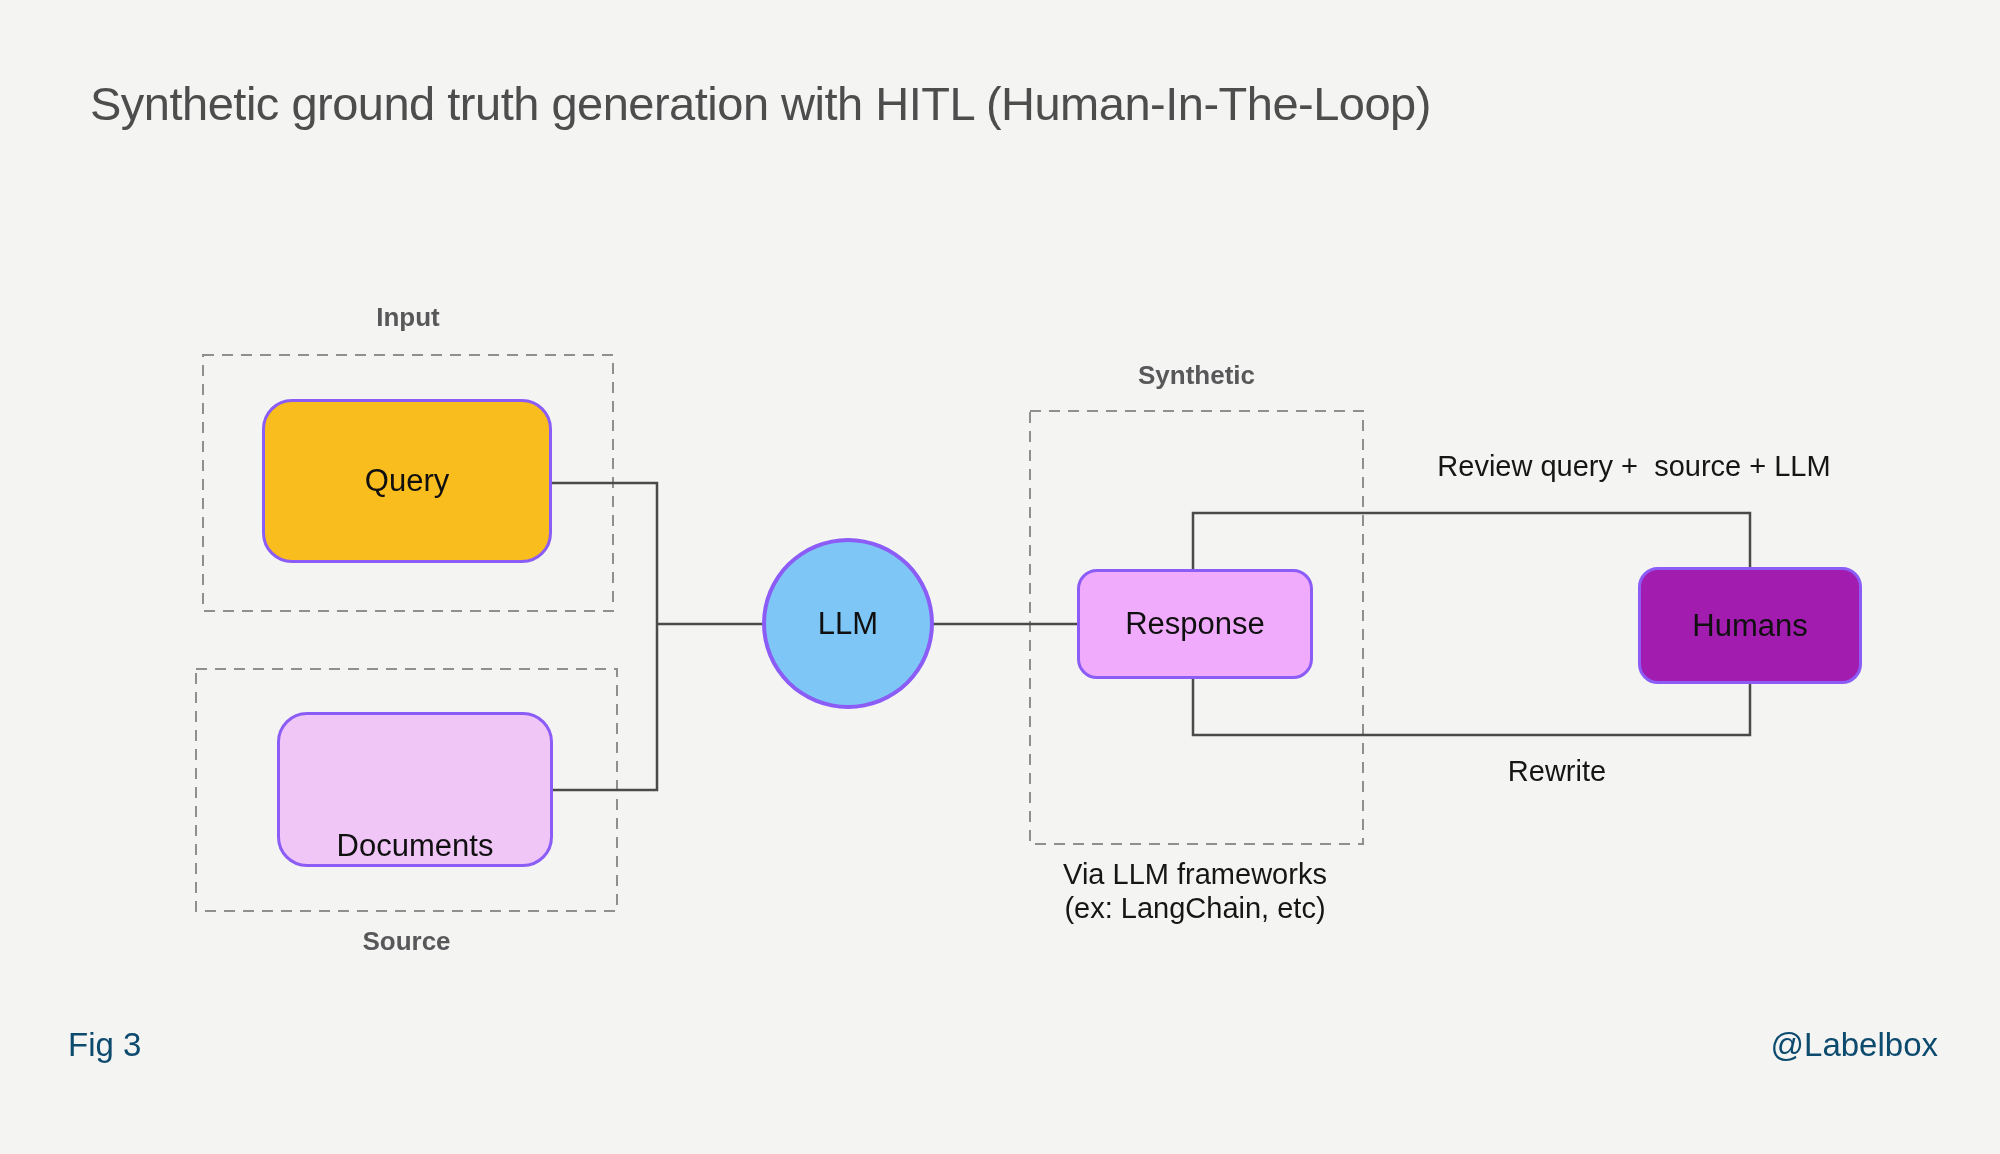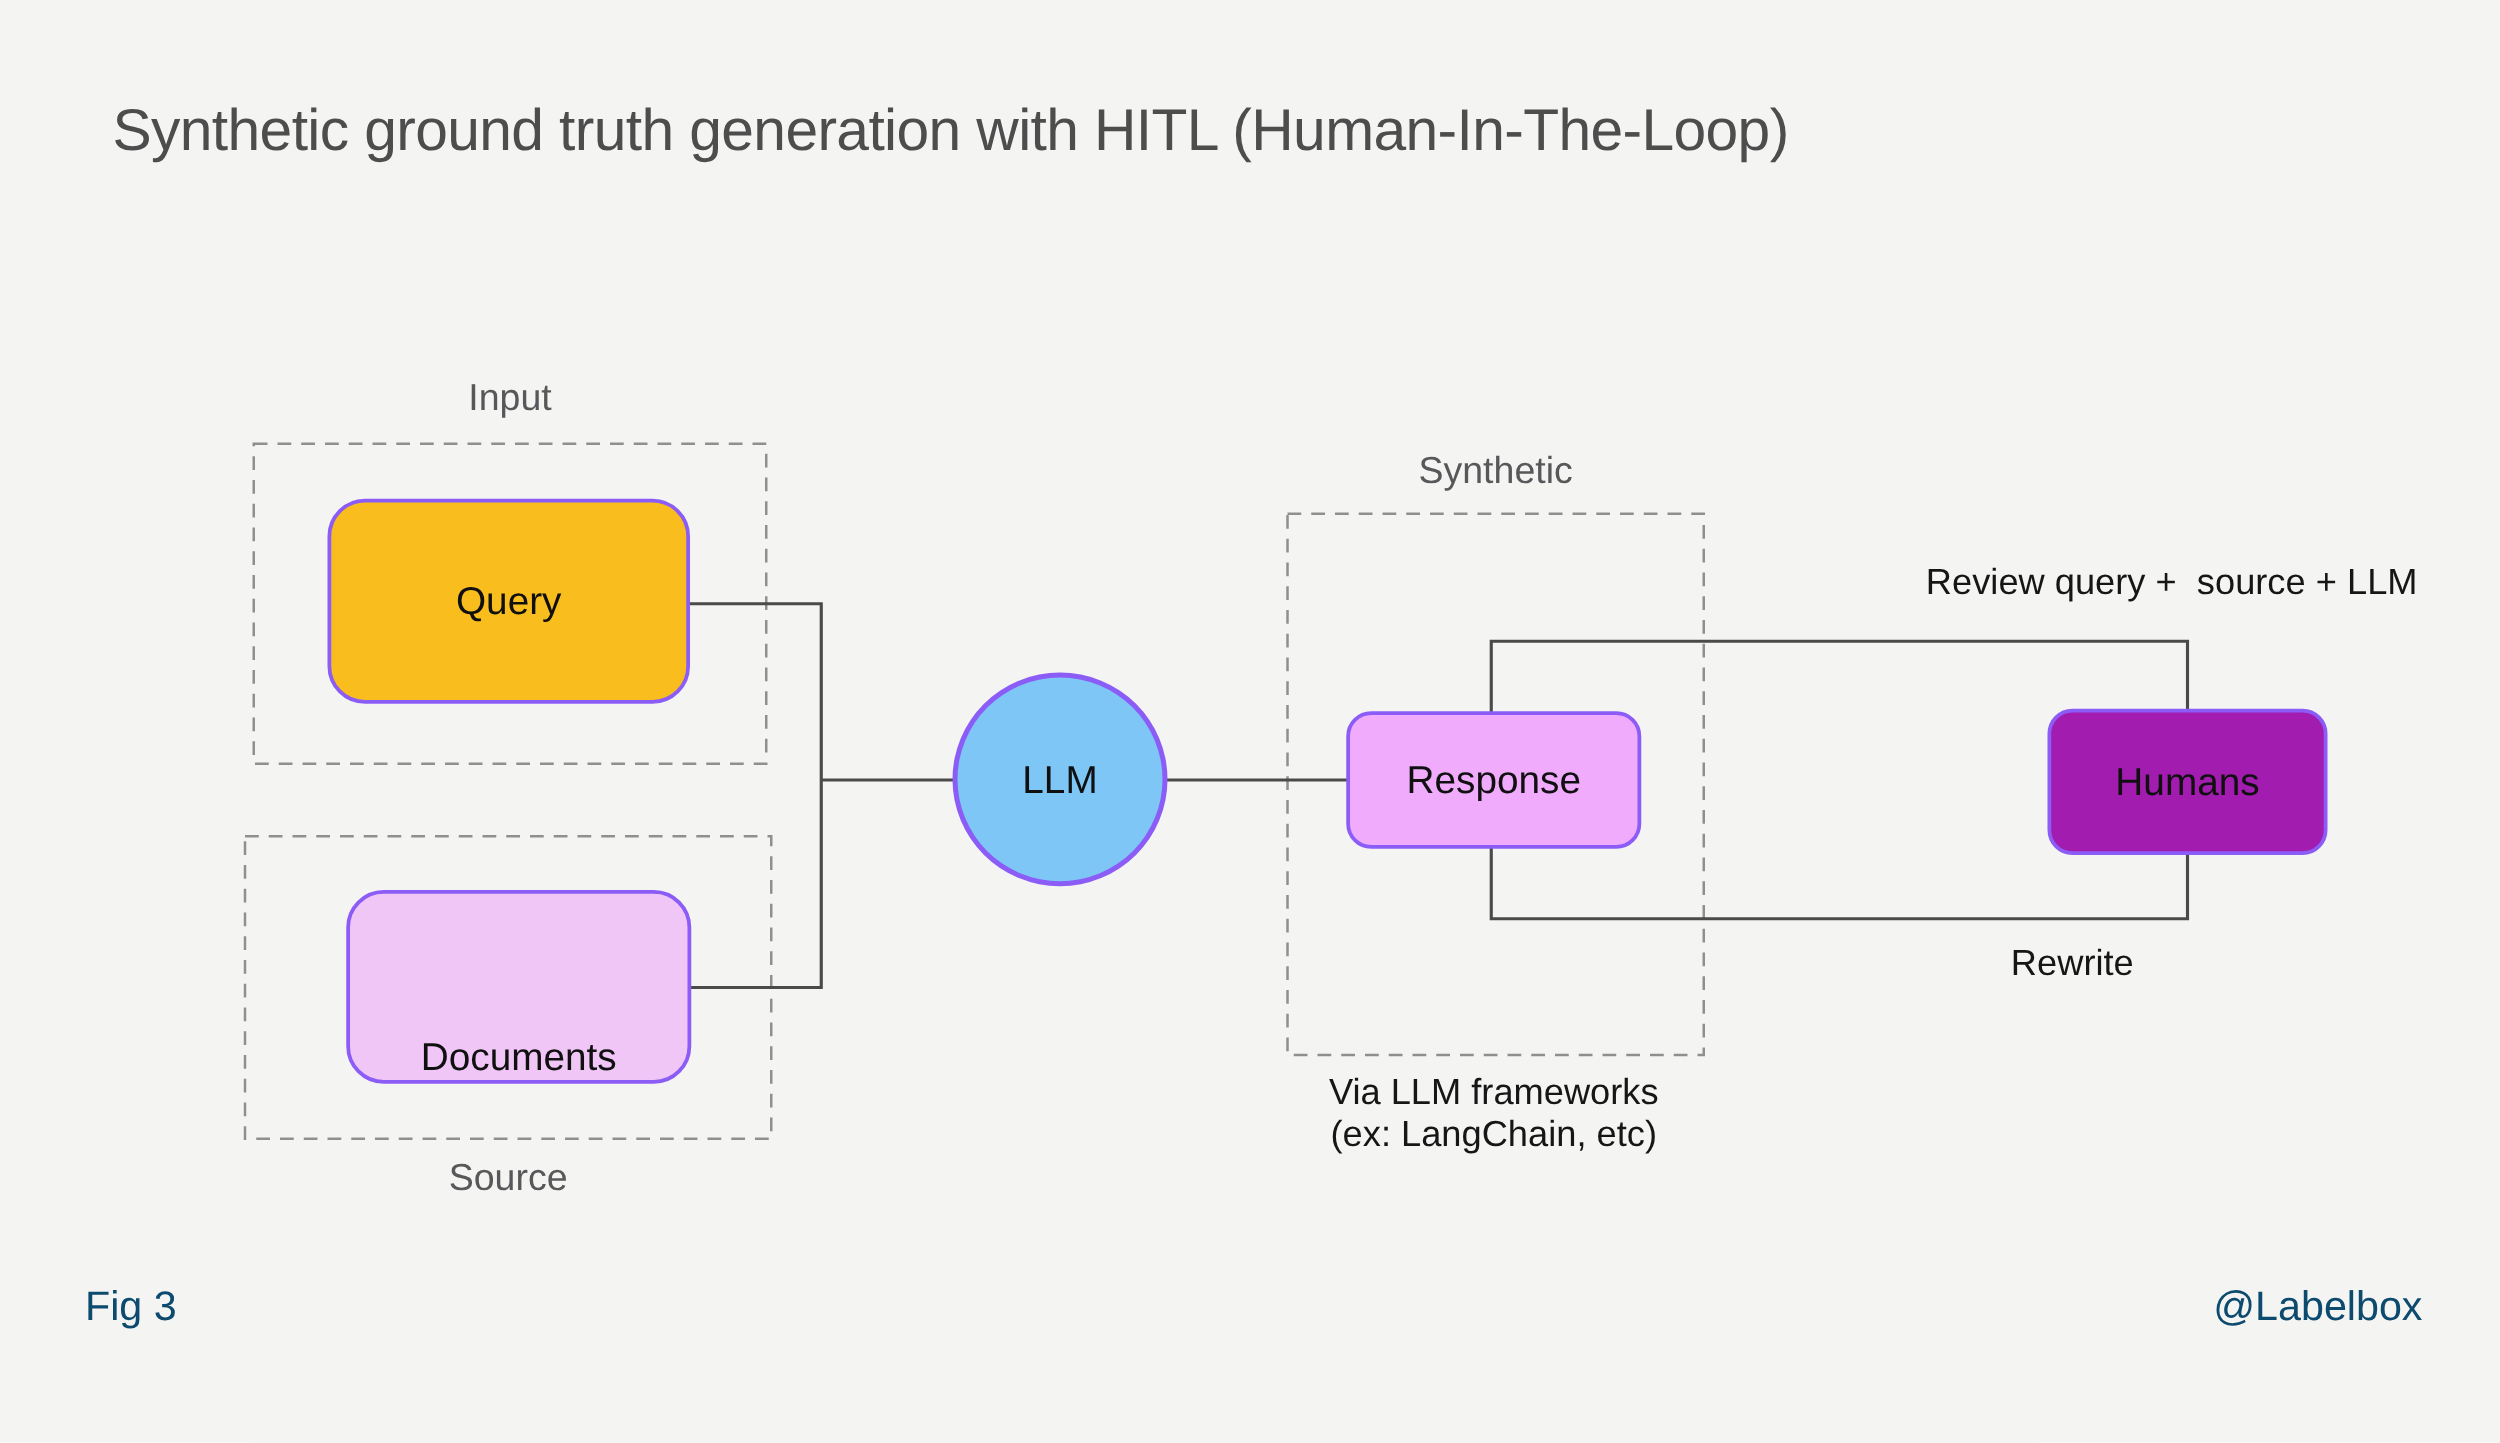--- a/index.html
+++ b/index.html
@@ -20,22 +20,22 @@
     letter-spacing: -0.5px;
     white-space: nowrap;
   }
   svg.wires {
     position: absolute;
     left: 0; top: 0;
     z-index: 1;
   }
   .group-label {
     z-index: 3;
-    font-size: 30px;
-    font-weight: normal;
+    font-size: 26px;
+    font-weight: bold;
     color: #58585A;
     text-align: center;
   }
   .node {
     z-index: 2;
     box-sizing: border-box;
     border: 3px solid #8b5cf6;
     display: flex;
     align-items: center;
     justify-content: center;
@@ -44,21 +44,21 @@
   }
   .node-query     { left: 262px;  top: 399px; width: 290px; height: 164px; border-radius: 30px; }
   .node-documents { left: 277px;  top: 712px; width: 276px; height: 155px; border-radius: 30px; align-items: flex-end; }
   .node-llm       { left: 762px;  top: 538px; width: 172px; height: 171px; border-radius: 50%; border-width: 4px; }
   .node-response  { left: 1077px; top: 569px; width: 236px; height: 110px; border-radius: 20px; }
   .node-humans    { left: 1638px; top: 567px; width: 224px; height: 117px; border-radius: 20px; }
   .edge-label {
     z-index: 3;
     font-size: 29px;
     color: #161616;
-    text-align: right;
+    text-align: center;
     white-space: pre;
   }
   .note {
     z-index: 3;
     font-size: 29px;
     color: #161616;
     text-align: center;
     line-height: 1.16;
   }
   .footer-text {

